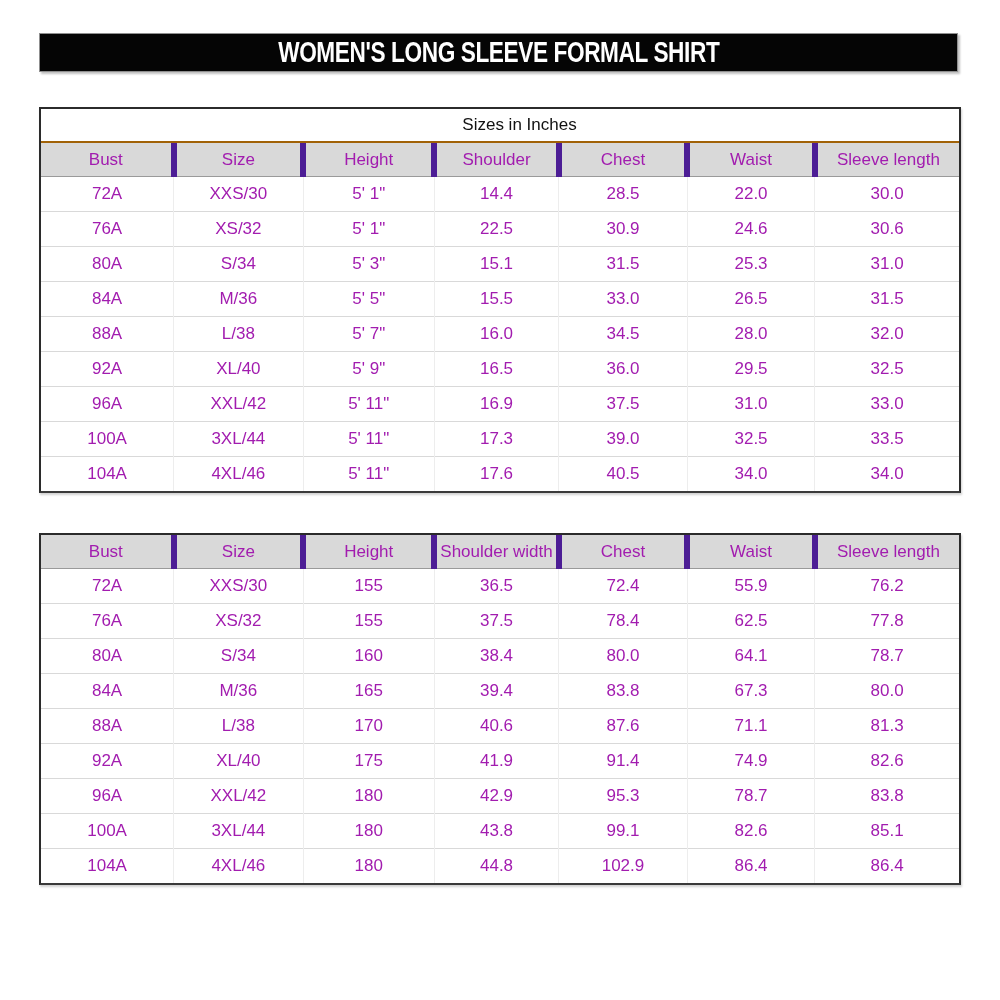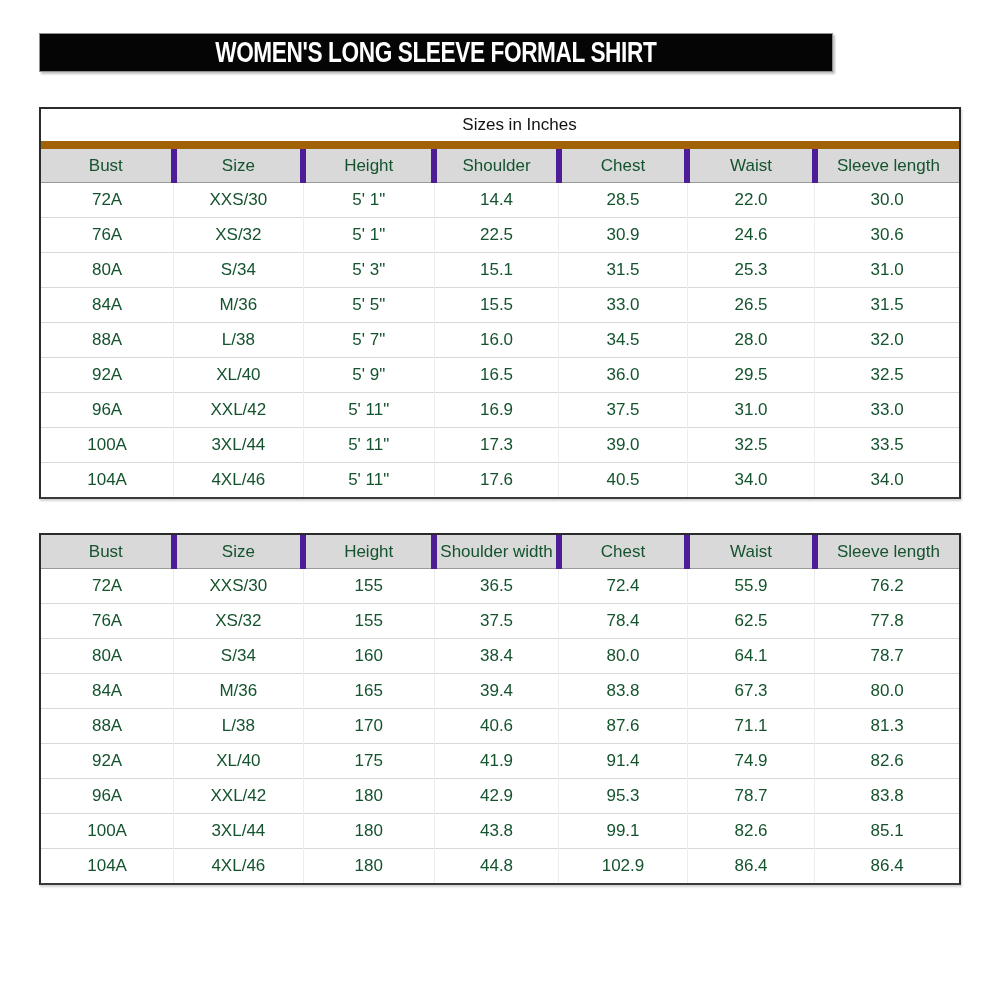--- a/index.html
+++ b/index.html
@@ -14,21 +14,21 @@
     background: #ffffff;
     font-family: "Liberation Sans", "DejaVu Sans", sans-serif;
     color: #111111;
     overflow: hidden;
   }
   
   .banner {
     position: absolute;
     left: 39px;
     top: 33px;
-    width: 794px;
+    width: 919px;
     height: 39px;
     background: #050505;
     border: 1px solid #8f8f8f;
     box-sizing: border-box;
     box-shadow: 2px 2px 2px rgba(0,0,0,0.25);
     display: flex;
     align-items: center;
     justify-content: center;
     overflow: hidden;
   }
@@ -54,30 +54,30 @@
     box-shadow: 1px 2px 2px rgba(0,0,0,0.18);
   }
   .size-table.t0 { top: 107px; }
   .size-table.t1 { top: 533px; }
   .table-title {
     height: 32px;
     line-height: 32px;
     text-align: center;
     font-size: 17px;
     color: #111111;
-    border-bottom: 8px solid #a16207;
+    border-bottom: 2px solid #a16207;
     background: #ffffff;
     padding-left: 39px;
   }
   table.grid {
     width: 100%;
     border-collapse: collapse;
     table-layout: fixed;
     font-size: 17px;
-    color: #14532d;
+    color: #a21caf;
     border-radius: 7px;
   }
   table.grid thead th {
     background: #d9d9d9;
     font-weight: normal;
     height: 33px;
     text-align: center;
     padding: 0;
     border-left: 6px solid #4c1d95;
     border-bottom: 1px solid #9a9a9a;

